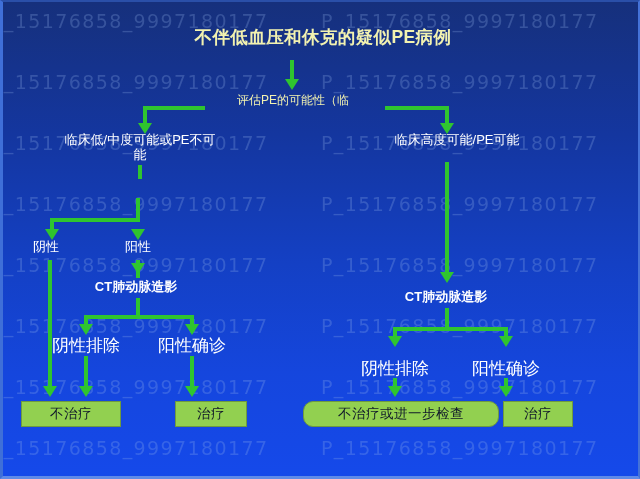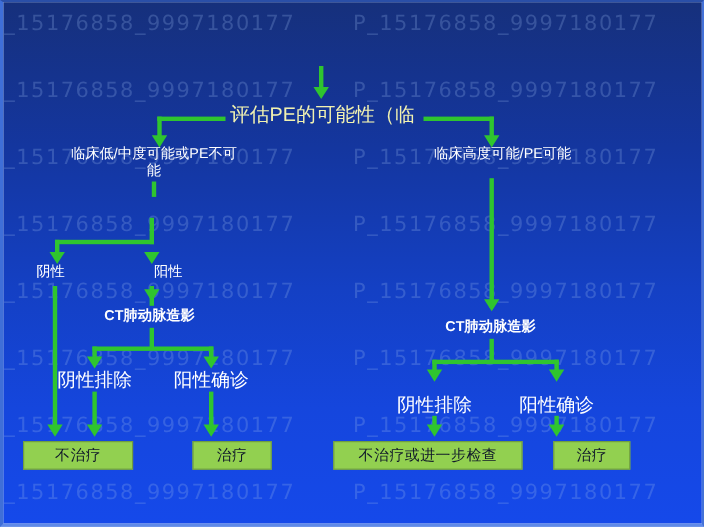--- a/index.html
+++ b/index.html
@@ -39,21 +39,21 @@
     border-left:7px solid transparent;
     border-right:7px solid transparent;
     border-top:11px solid #2fc52f;
   }
   
   .node{position:absolute;text-align:center;line-height:1.12;}
   .title{
     color:#f2f2b0;font-size:17.5px;font-weight:bold;
     letter-spacing:0.4px;
   }
-  .yellow{color:#f2f2b0;font-size:18px;}
+  .yellow{color:#f2f2b0;font-size:12px;}
   .white{color:#ffffff;font-size:13px;}
   .white b, .yellow b{font-weight:bold;}
   .small{font-size:17px;}
   
   .obox{
     position:absolute;
     background:#92d050;
     border:1px solid #6f9b3e;
     color:#0f172a;
     font-size:13.5px;
@@ -79,20 +79,21 @@
       <div class="wm" style="left: -12px; top: 252px;">P_15176858_9997180177</div>
       <div class="wm" style="left: 318px; top: 252px;">P_15176858_9997180177</div>
       <div class="wm" style="left: -12px; top: 313px;">P_15176858_9997180177</div>
       <div class="wm" style="left: 318px; top: 313px;">P_15176858_9997180177</div>
       <div class="wm" style="left: -12px; top: 374px;">P_15176858_9997180177</div>
       <div class="wm" style="left: 318px; top: 374px;">P_15176858_9997180177</div>
       <div class="wm" style="left: -12px; top: 435px;">P_15176858_9997180177</div>
       <div class="wm" style="left: 318px; top: 435px;">P_15176858_9997180177</div>
     </div>
 
+  <div class="node title" style="left:120px;top:26px;width:400px;">不伴低血压和休克的疑似PE病例</div>
 
   <div class="ln vline" style="left:287px;top:58px;height:22px;"></div>
   <div class="arrow" style="left:282px;top:77px;"></div>
 
   <div class="node yellow" style="left:200px;top:92px;width:180px;">
     <div>评估PE的可能性（临</div>
   </div>
 
   <div class="ln hline" style="left:140px;top:104px;width:62px;"></div>
   <div class="ln vline" style="left:140px;top:104px;height:20px;"></div>
@@ -112,21 +113,21 @@
   <div class="ln vline" style="left:135px;top:163px;height:14px;"></div>
 
 
   <div class="ln vline" style="left:133px;top:196px;height:24px;"></div>
   <div class="ln hline" style="left:47px;top:216px;width:90px;"></div>
   <div class="ln vline" style="left:47px;top:216px;height:14px;"></div>
   <div class="arrow" style="left:42px;top:227px;"></div>
   <div class="arrow" style="left:128px;top:227px;"></div>
 
   <div class="node white" style="left:8px;top:238px;width:70px;">阴性</div>
-  <div class="node white" style="left:115px;top:238px;width:70px;">阳性</div>
+  <div class="node white" style="left:100px;top:238px;width:70px;">阳性</div>
 
   <div class="ln vline" style="left:133px;top:258px;height:18px;"></div>
   <div class="arrow" style="left:128px;top:261px;"></div>
 
   <div class="ln vline" style="left:45px;top:258px;height:128px;"></div>
   <div class="arrow" style="left:40px;top:384px;"></div>
 
   <div class="node white" style="left:58px;top:278px;width:150px;"><b>CT肺动脉造影</b></div>
 
   <div class="ln vline" style="left:133px;top:296px;height:20px;"></div>
@@ -160,16 +161,16 @@
   <div class="node white small" style="left:353px;top:357px;width:78px;">阴性排除</div>
   <div class="node white small" style="left:464px;top:357px;width:78px;">阳性确诊</div>
 
   <div class="ln vline" style="left:390px;top:376px;height:12px;"></div>
   <div class="arrow" style="left:385px;top:384px;"></div>
   <div class="ln vline" style="left:501px;top:376px;height:12px;"></div>
   <div class="arrow" style="left:496px;top:384px;"></div>
 
   <div class="obox" style="left:18px;top:399px;width:100px;height:26px;">不治疗</div>
   <div class="obox" style="left:172px;top:399px;width:72px;height:26px;">治疗</div>
-  <div class="obox" style="left:300px;top:399px;width:172px;height:26px;">不治疗或进一步检查</div>
+  <div class="obox" style="left:300px;top:399px;width:196px;height:26px;border-radius:10px;">不治疗或进一步检查</div>
   <div class="obox" style="left:500px;top:399px;width:70px;height:26px;">治疗</div>
 
 </div>
 
 </body></html>

